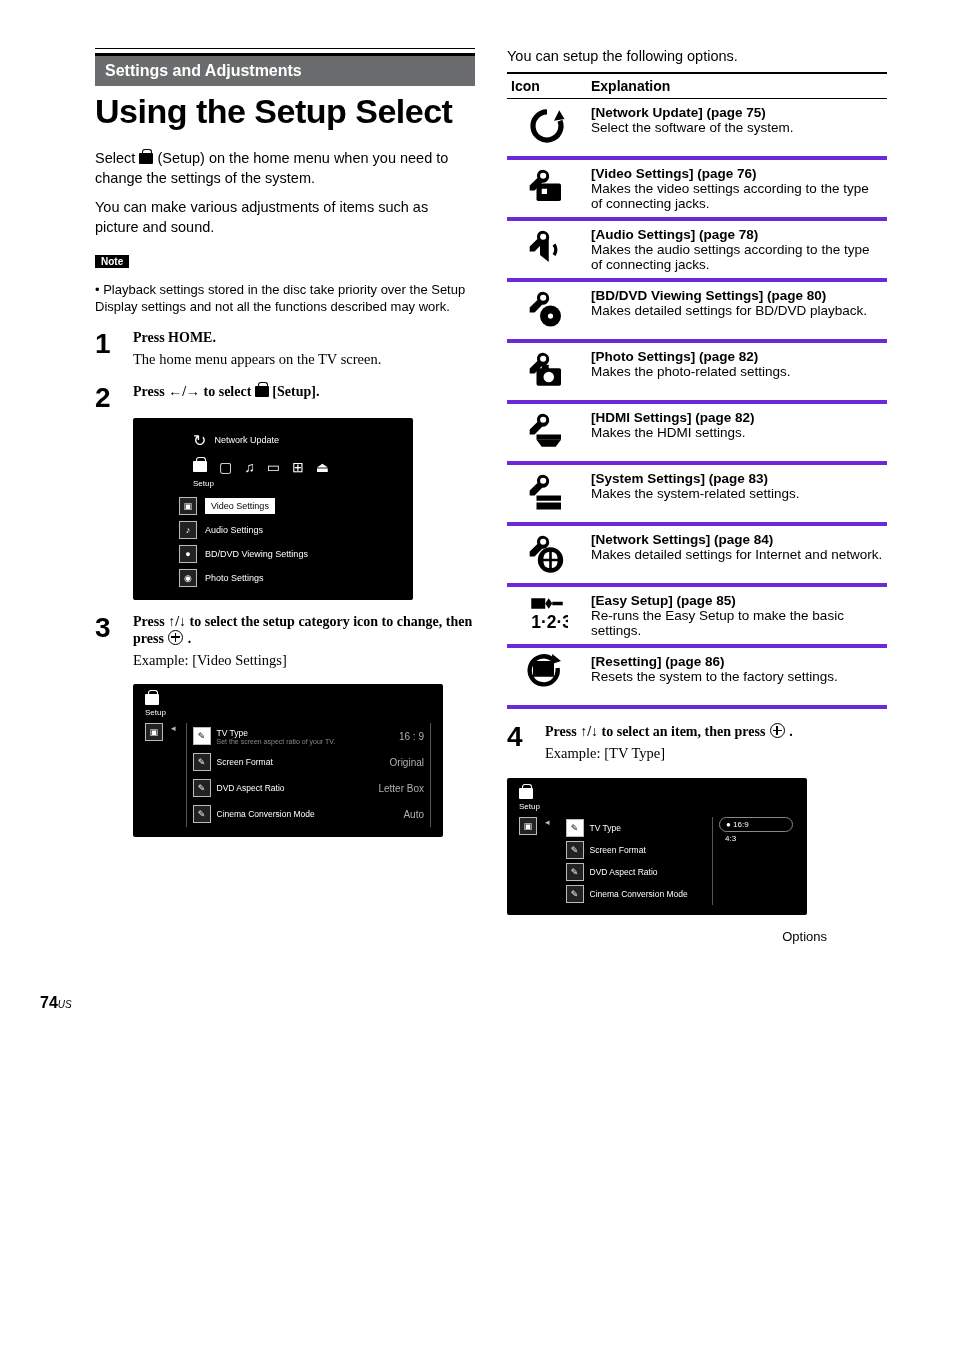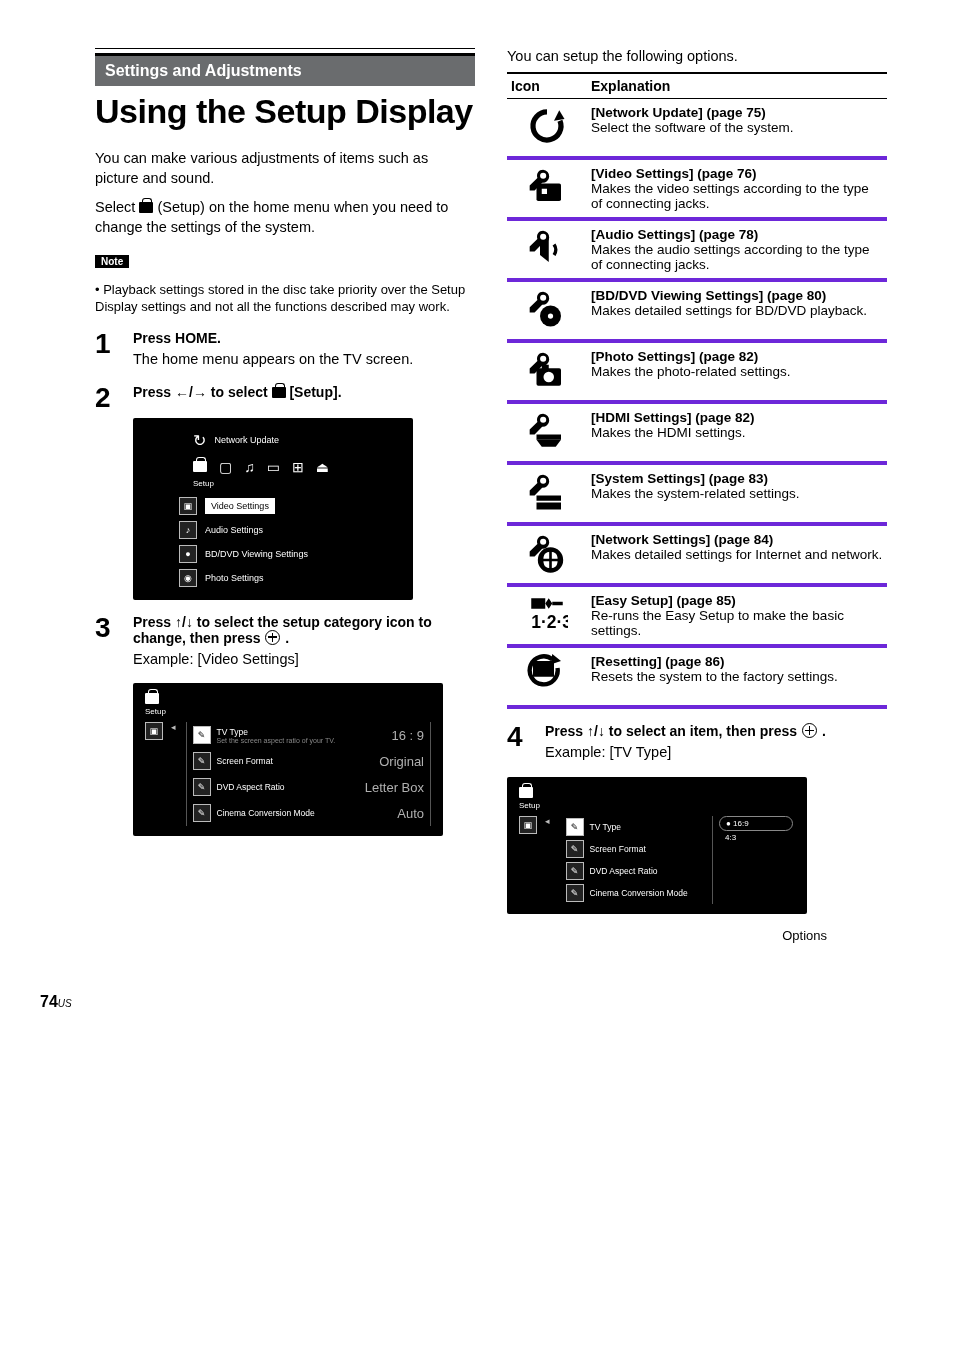--- a/index.html
+++ b/index.html
@@ -63,21 +63,21 @@
     gap: 14px;
     margin-bottom: 6px;
   }
   .step-num {
     font-size: 28px;
     font-weight: 900;
     line-height: 1;
     width: 24px;
     flex-shrink: 0;
   }
-  .step-content { flex:1; }
+  .step-content { flex:1;font-family:Liberation Serif, serif; }
   .step-heading {
     font-weight: bold;
     font-size: 14px;
     margin-bottom: 4px;
   }
   .step-body {
     font-size: 14.5px;
     line-height: 1.35;
     margin-bottom: 8px;
   }
@@ -93,21 +93,21 @@
   }
   .screenshot.wide { width: 310px; }
   .ss-setup-row {
     display:flex;
     align-items:center;
     justify-content:space-between;
     padding:4px 0;
     gap:8px;
   }
   .ss-label { font-size:8.5px; }
-  .ss-value { font-size:13px; color:#b0b0b0; text-align:center; }
+  .ss-value { font-size:10px; color:#b0b0b0; text-align:center; }
   .ss-icon {
     width:16px;
     height:16px;
     border:1px solid #bbb;
     display:inline-flex;
     align-items:center;
     justify-content:center;
     font-size:9px;
     flex-shrink:0;
     background:#222;
@@ -262,28 +262,28 @@
   .ss4 .ss-optcol { border-left:1px solid #555; padding:0 6px; width:70px; }
 </style>
 </head>
 <body>
 
 <div class="page">
 
   <div class="col col-left">
     <div class="barline"></div>
     <div class="section-banner">Settings and Adjustments</div>
-    <h1 class="main-title">Using the Setup Display</h1>
-
-    <p class="body">You can make various adjustments of items such as picture and sound.</p>
+    <h1 class="main-title">Using the Setup Select</h1>
+
     <p class="body">
       <span>Select </span>
       <span class="toolbox-ill"></span>
       <span> (Setup) on the home menu when you need to change the settings of the system.</span>
     </p>
+    <p class="body">You can make various adjustments of items such as picture and sound.</p>
 
     <div class="note-label">Note</div>
     <p class="note-body">Playback settings stored in the disc take priority over the Setup Display settings and not all the functions described may work.</p>
 
     
     <div class="step">
       <div class="step-num">1</div>
       <div class="step-content">
         <div class="step-heading">Press HOME.</div>
         <div class="step-body">The home menu appears on the TV screen.</div>

